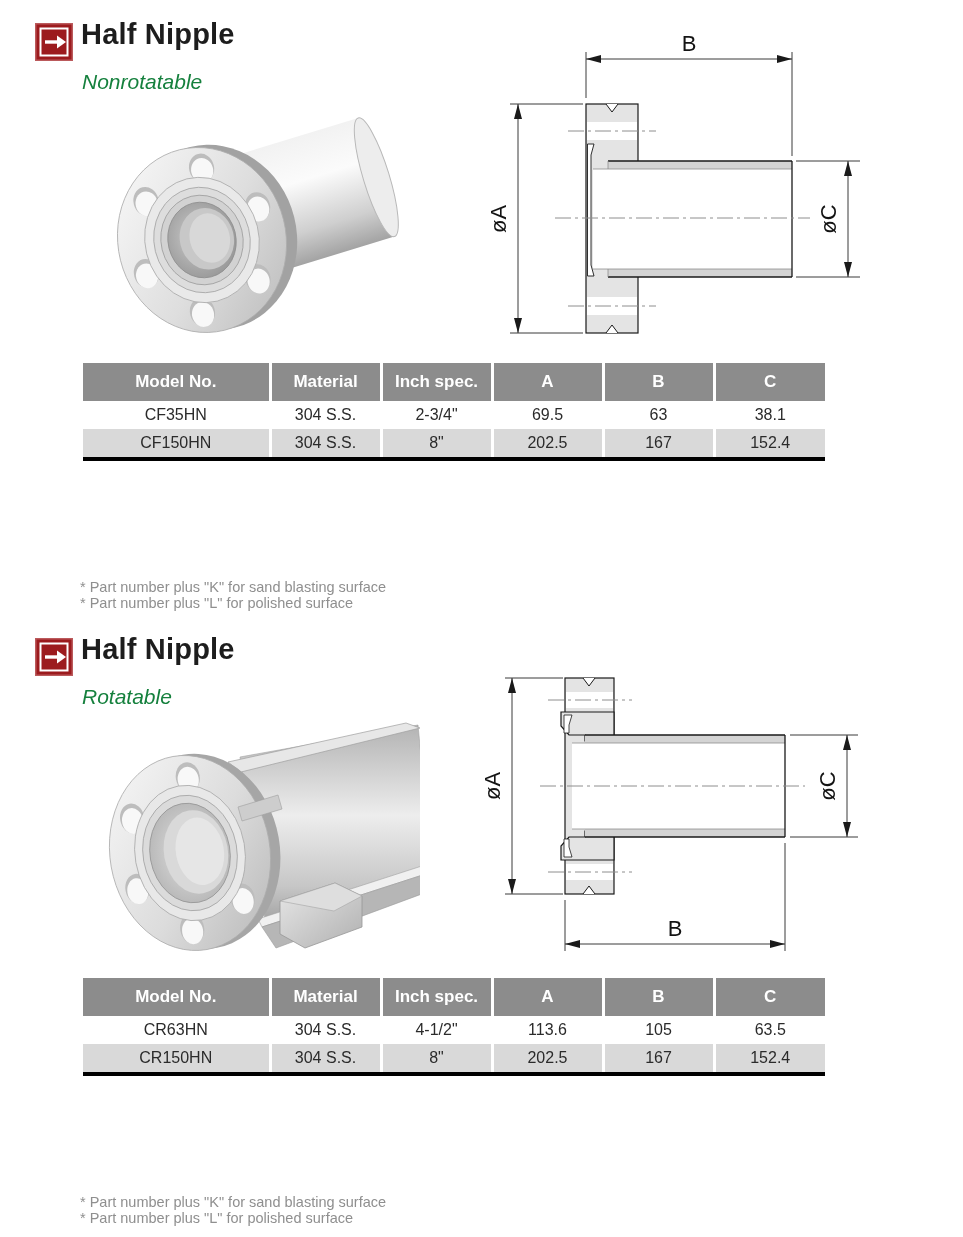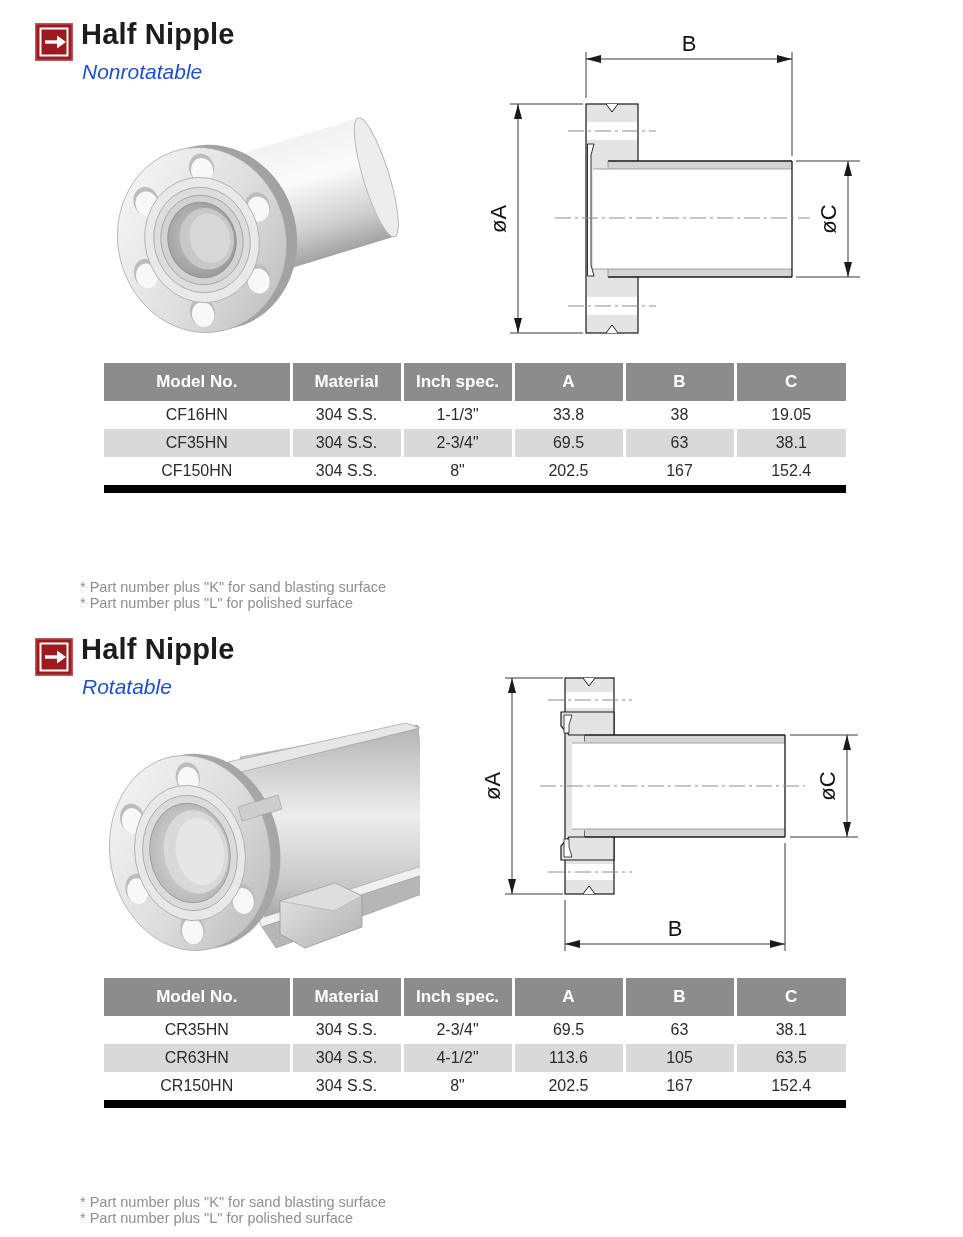--- a/index.html
+++ b/index.html
@@ -6,30 +6,30 @@
   .page{
     position:relative;width:963px;height:1237px;background:#ffffff;
     font-family:"Liberation Sans", sans-serif;color:#1b1b1b;overflow:hidden;
   }
   .section{position:absolute;left:0;width:963px;height:615px;}
   .sec-0{top:0;}
   .sec-1{top:615px;}
 
   .sec-icon{position:absolute;left:35px;top:23px;width:38px;height:38px;display:block;}
   .sec-title{position:absolute;left:81px;top:18px;margin:0;font-size:29px;font-weight:700;color:#1d1d1d;letter-spacing:0.2px;}
-  .sec-subtitle{position:absolute;left:82px;top:60px;font-size:21px;font-style:italic;color:#1d4ed8;}
+  .sec-subtitle{position:absolute;left:82px;top:70px;font-size:21px;font-style:italic;color:#15803d;}
 
   .render-svg{position:absolute;left:90px;top:100px;}
   .drawing-0{position:absolute;left:480px;top:26px;}
   .drawing-1{position:absolute;left:460px;top:40px;}
 
   table.spec{
-    position:absolute;left:104px;top:363px;width:742px;
+    position:absolute;left:83px;top:363px;width:742px;
     border-collapse:collapse;table-layout:fixed;
-    border-bottom:8px solid #000000;
+    border-bottom:4px solid #000000;
   }
   table.spec th{
     background:#8c8c8c;color:#ffffff;font-weight:700;font-size:17px;
     height:38px;text-align:center;padding:0;
   }
   table.spec td{
     height:28px;text-align:center;font-size:16px;color:#2b2b2b;padding:0;background:#ffffff;
   }
   table.spec tbody tr:nth-child(even) td{background:#d9d9d9;}
   table.spec th + th, table.spec td + td{border-left:3px solid #ffffff;}
@@ -176,28 +176,20 @@
             <th class="c0">Model No.</th>
             <th class="c1">Material</th>
             <th class="c2">Inch spec.</th>
             <th class="c3">A</th>
             <th class="c4">B</th>
             <th class="c5">C</th>
           </tr>
         </thead>
         <tbody>
           <tr>
-            <td class="c0">CF16HN</td>
-            <td class="c1">304 S.S.</td>
-            <td class="c2">1-1/3"</td>
-            <td class="c3">33.8</td>
-            <td class="c4">38</td>
-            <td class="c5">19.05</td>
-          </tr>
-          <tr>
             <td class="c0">CF35HN</td>
             <td class="c1">304 S.S.</td>
             <td class="c2">2-3/4"</td>
             <td class="c3">69.5</td>
             <td class="c4">63</td>
             <td class="c5">38.1</td>
           </tr>
           <tr>
             <td class="c0">CF150HN</td>
             <td class="c1">304 S.S.</td>
@@ -346,28 +338,20 @@
             <th class="c0">Model No.</th>
             <th class="c1">Material</th>
             <th class="c2">Inch spec.</th>
             <th class="c3">A</th>
             <th class="c4">B</th>
             <th class="c5">C</th>
           </tr>
         </thead>
         <tbody>
           <tr>
-            <td class="c0">CR35HN</td>
-            <td class="c1">304 S.S.</td>
-            <td class="c2">2-3/4"</td>
-            <td class="c3">69.5</td>
-            <td class="c4">63</td>
-            <td class="c5">38.1</td>
-          </tr>
-          <tr>
             <td class="c0">CR63HN</td>
             <td class="c1">304 S.S.</td>
             <td class="c2">4-1/2"</td>
             <td class="c3">113.6</td>
             <td class="c4">105</td>
             <td class="c5">63.5</td>
           </tr>
           <tr>
             <td class="c0">CR150HN</td>
             <td class="c1">304 S.S.</td>

